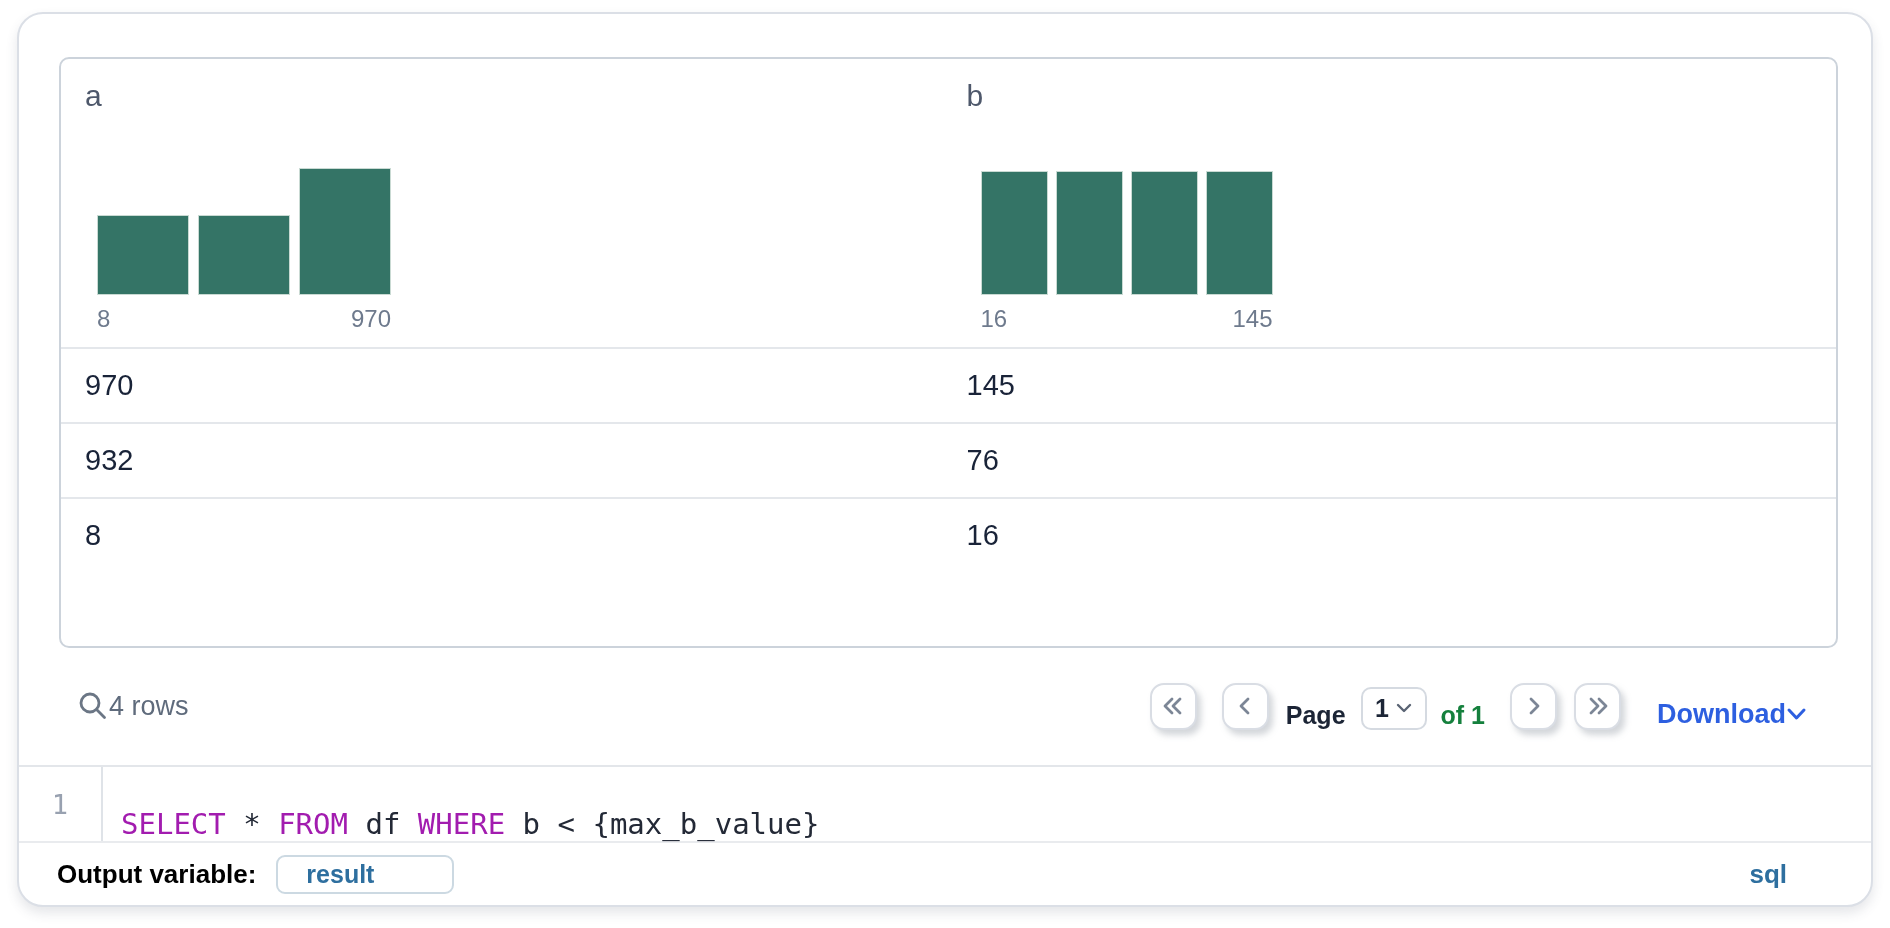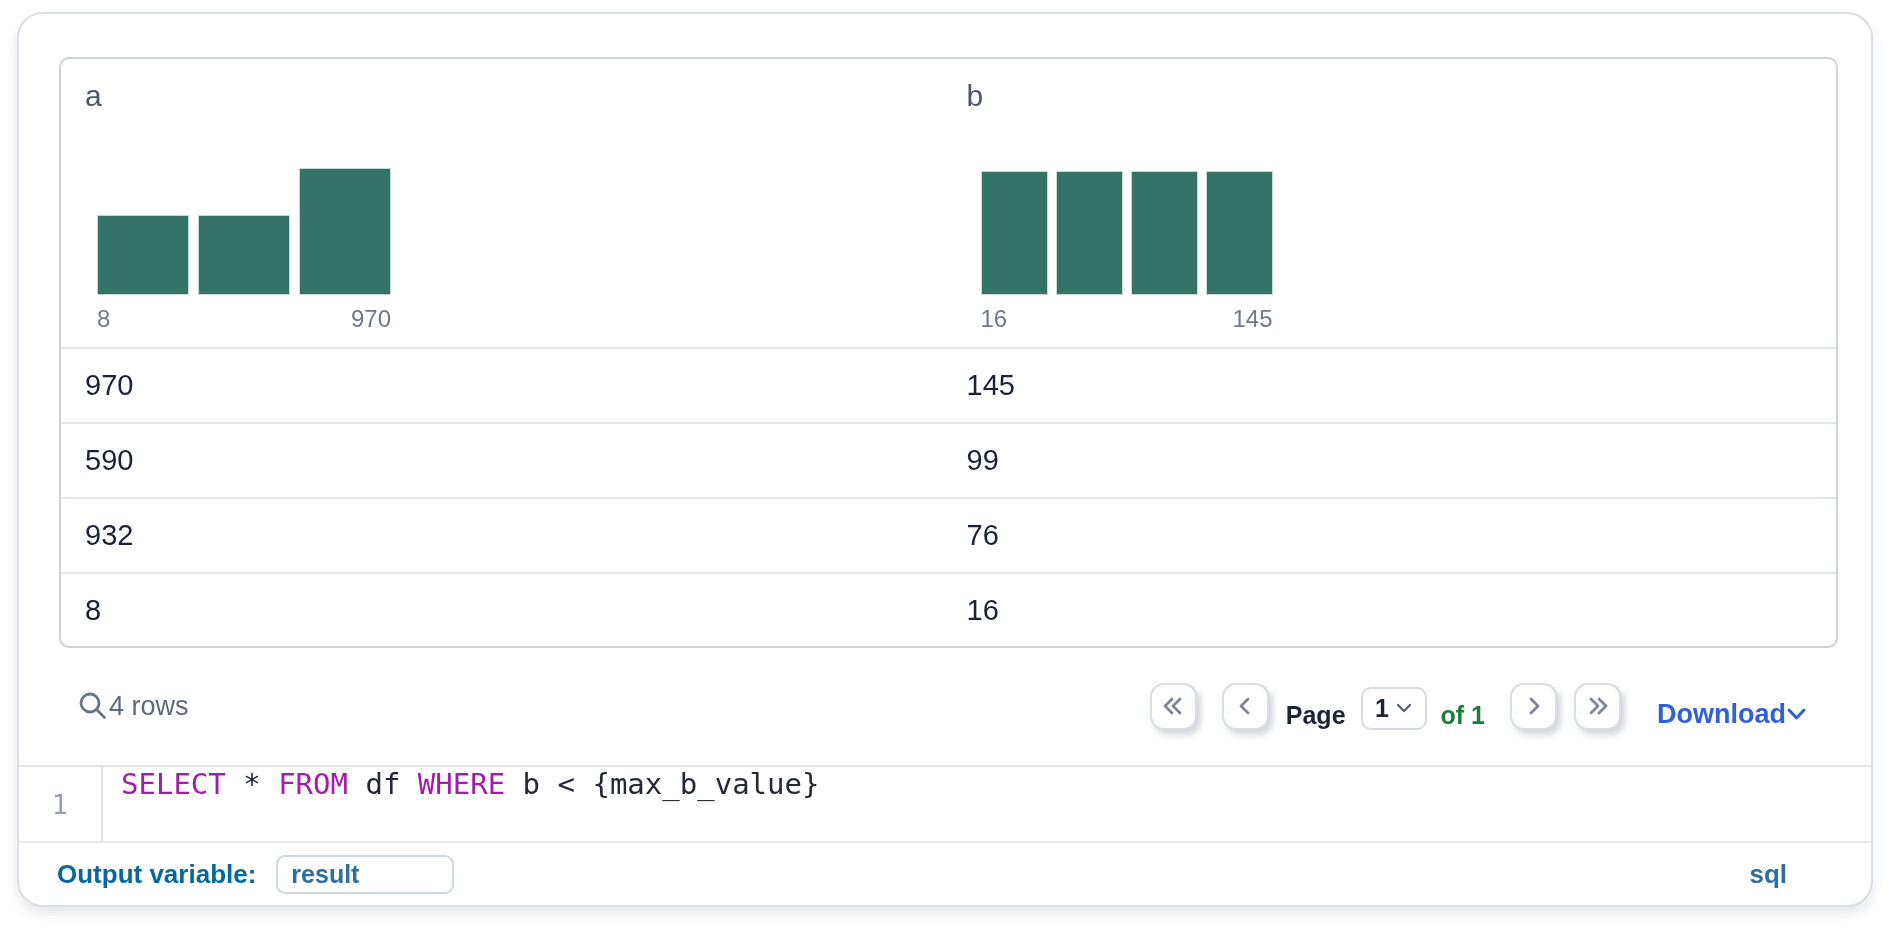--- a/index.html
+++ b/index.html
@@ -67,35 +67,35 @@
     position:absolute; left:0; top:751px; width:100%; height:78px;
     border-top:2px solid #e3e6ea; border-bottom:2px solid #e9ebee;
     display:flex; align-items:stretch; background:#fff;
   }
   .gutter {
     width:84px; display:flex; align-items:center; justify-content:center;
     border-right:2px solid #dfe3e8; color:#98a1b0; font-size:27px;
     font-family:"DejaVu Sans Mono", monospace;
   }
   .code-line {
-    display:flex; align-items:flex-start; padding-left:18px;
+    display:flex; align-items:flex-end; padding-left:18px;
     font-family:"DejaVu Sans Mono", monospace; font-size:29px; color:#232936; white-space:pre;
   }
   .tok-kw { color:#a21caf; }
 
   
   .cell-bottom {
     position:absolute; left:0; top:829px; width:100%; height:62px;
     display:flex; align-items:center; padding:0 84px 0 38px;
   }
-  .ov-label { font-weight:bold; color:#0369a1; font-size:26px; }
+  .ov-label { font-weight:bold; color:#000000; font-size:26px; }
   .ov-input {
     margin-left:20px; width:178px; height:39px; border:2px solid #ccd9e2; border-radius:9px;
     font-family:"Liberation Sans", sans-serif; font-weight:bold; color:#2e6f9f; font-size:25px;
-    padding:0 13px; outline:none;
+    padding:0 28px; outline:none;
   }
   .b-spacer { flex:1; }
   .lang { font-weight:bold; color:#2e6f9f; font-size:26px; }
 </style>
 </head>
 <body>
 
 <div class="cell-card">
 
   <div class="table-card">
@@ -129,24 +129,20 @@
           </div>
         </div>
       </div>
     </div>
     <div id="rows">
         <div class="trow">
           <div class="tcell">970</div>
           <div class="tcell tcell-b">145</div>
         </div>
         <div class="trow">
-          <div class="tcell">590</div>
-          <div class="tcell tcell-b">99</div>
-        </div>
-        <div class="trow">
           <div class="tcell">932</div>
           <div class="tcell tcell-b">76</div>
         </div>
         <div class="trow">
           <div class="tcell">8</div>
           <div class="tcell tcell-b">16</div>
         </div>
       </div>
   </div>
 

